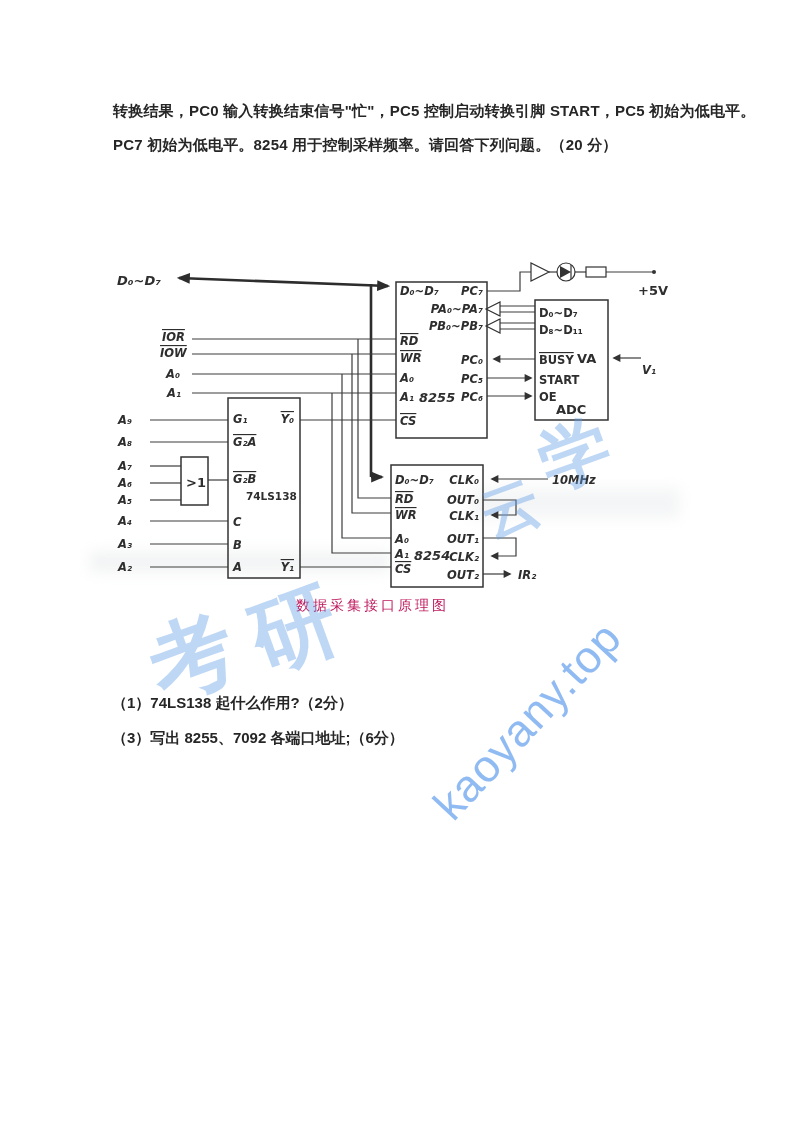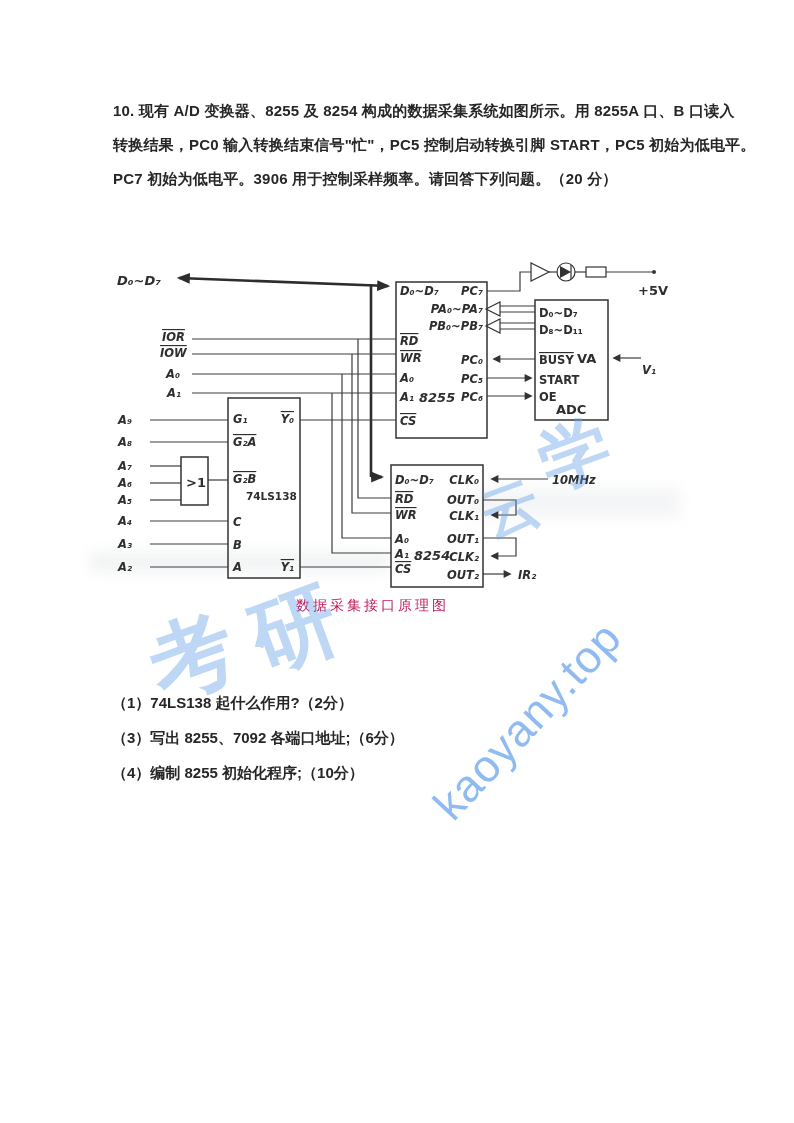--- a/index.html
+++ b/index.html
@@ -63,23 +63,22 @@
 </style>
 </head>
 <body>
 
 <div class="page">
 
   <div class="smudge sm1"></div>
   <div class="smudge sm2"></div>
 
   <div class="problem">
-    <div class="pline">10. 现有 A/D 变换器、8255 及 8254 构成的数据采集系统如图所示。用 8255A 口、B 口读入</div>
     <div class="pline">转换结果，PC0 输入转换结束信号"忙"，PC5 控制启动转换引脚 START，PC5 初始为低电平。</div>
-    <div class="pline">PC7 初始为低电平。3906 用于控制采样频率。请回答下列问题。（20 分）</div>
+    <div class="pline">PC7 初始为低电平。8254 用于控制采样频率。请回答下列问题。（20 分）</div>
   </div>
 
   <svg class="schematic" viewBox="100 250 600 400">
     <defs>
       <marker id="ah" viewBox="0 0 10 10" refX="8" refY="5" markerWidth="9" markerHeight="8" orient="auto-start-reverse" markerUnits="userSpaceOnUse">
         <path d="M0,0 L10,5 L0,10 z" fill="#333"></path>
       </marker>
       <marker id="ahb" viewBox="0 0 12 10" refX="10" refY="5" markerWidth="13" markerHeight="11" orient="auto-start-reverse" markerUnits="userSpaceOnUse">
         <path d="M0,0 L12,5 L0,10 z" fill="#2d2d2d"></path>
       </marker>
@@ -224,21 +223,20 @@
       <text class="hand" x="552" y="484">10MHz</text>
       <text class="hand" x="518" y="579">IR₂</text>
     </g>
   </svg>
 
   <div class="caption">数据采集接口原理图</div>
 
   <div class="questions">
     <div class="qline">（1）74LS138 起什么作用?（2分）</div>
     <div class="qline">（3）写出 8255、7092 各端口地址;（6分）</div>
-    <div class="qline">（4）编制 8255 初始化程序;（10分）</div>
   </div>
 
   <div class="wm-latin">kaoyany.top</div>
   <div class="wm-cn wm-c0">考</div>
   <div class="wm-cn wm-c1">研</div>
   <div class="wm-cn wm-c2">学</div>
   <div class="wm-cn wm-c3">云</div>
 
 </div>
 

